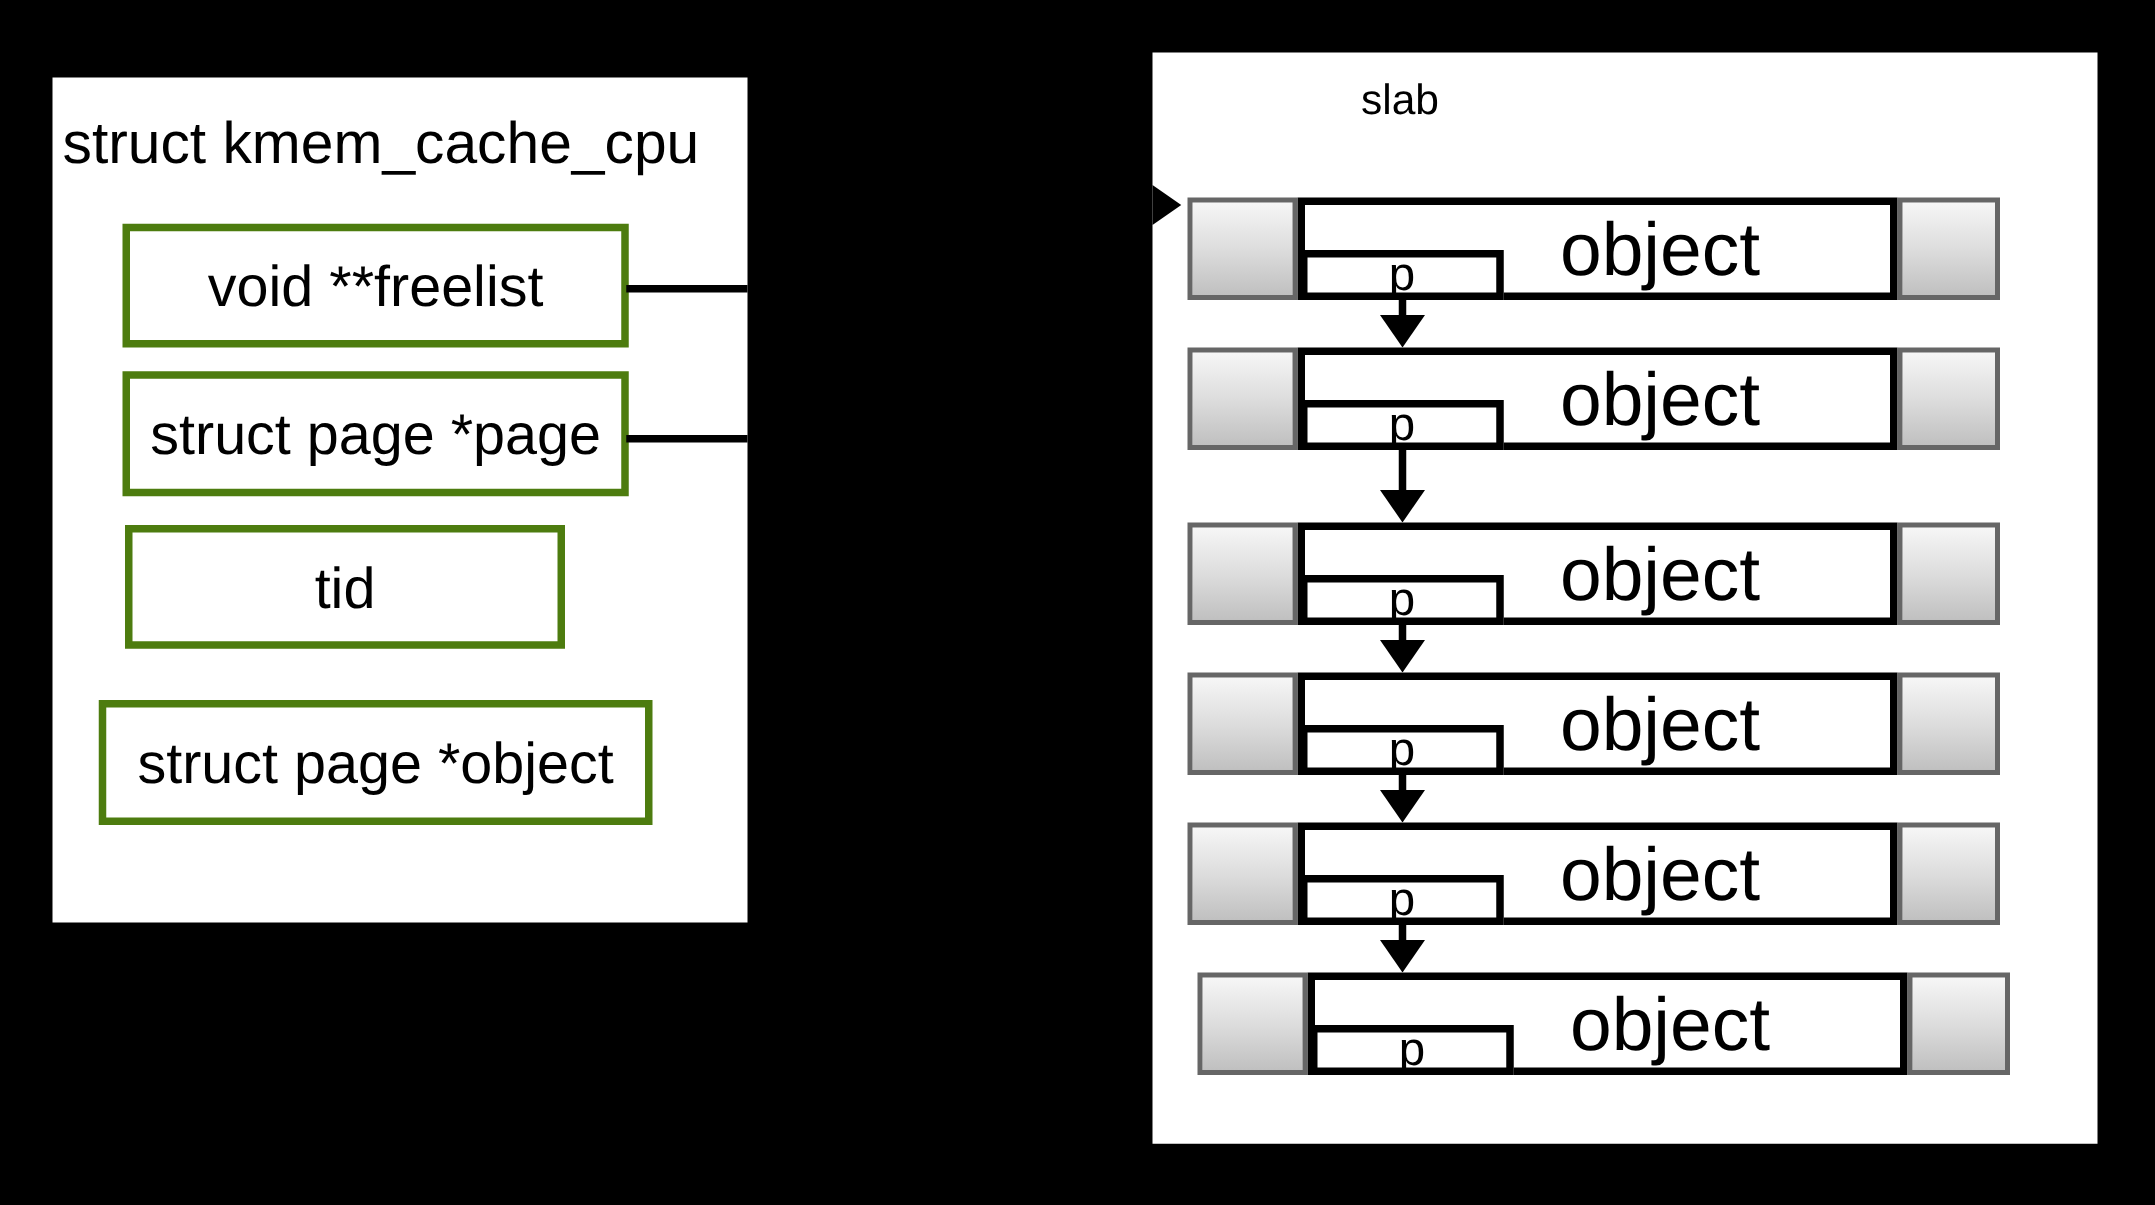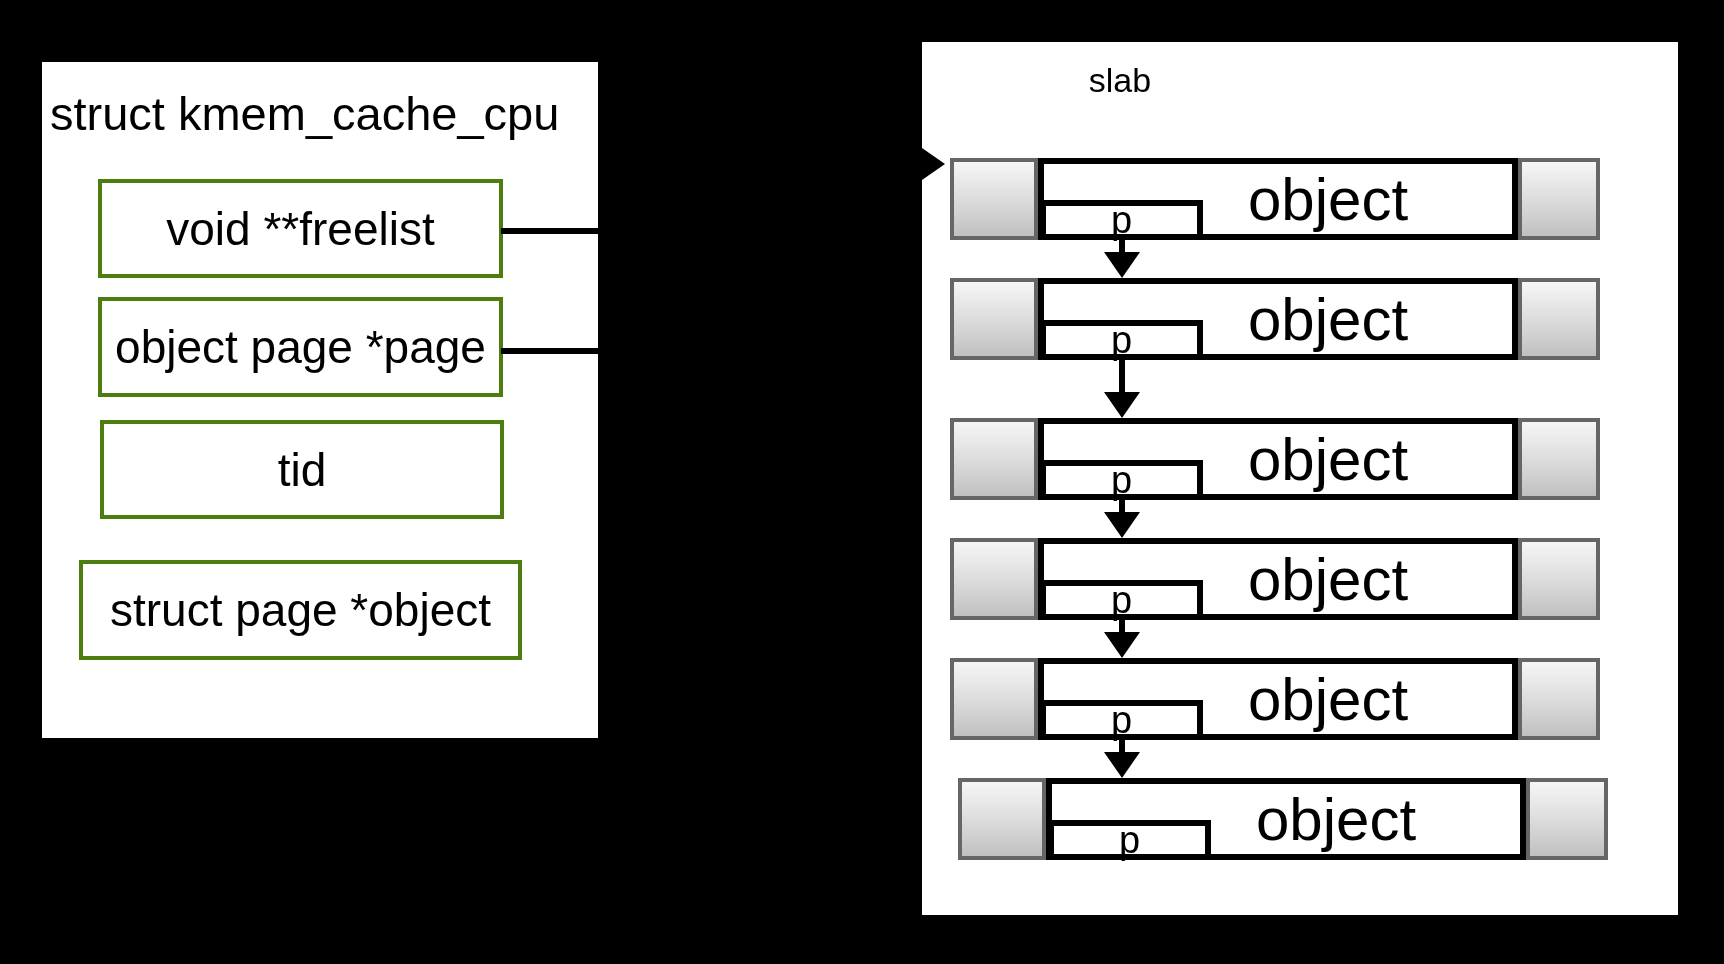--- a/index.html
+++ b/index.html
@@ -26,31 +26,31 @@
   #kmem-title {
     position: absolute;
     left: 8px; top: 26px;
     font-size: 47px;
     line-height: 52px;
     white-space: nowrap;
   }
   .field-box {
     position: absolute;
     box-sizing: border-box;
-    border: 4px solid #4d7c0f;
+    border: 6px solid #4d7c0f;
     background: #ffffff;
     display: flex;
     align-items: center;
     justify-content: center;
     font-size: 46px;
     white-space: nowrap;
   }
   #field-freelist { left: 56px; top: 117px; width: 405px; height: 99px;  }
   #field-page     { left: 56px; top: 235px; width: 405px; height: 100px; }
-  #field-tid      { left: 58px; top: 358px; width: 404px; height: 99px;  }
+  #field-tid      { left: 58px; top: 358px; width: 352px; height: 99px;  }
   #field-partial  { left: 37px; top: 498px; width: 443px; height: 100px; }
   .conn-line {
     position: absolute;
     height: 6px;
     width: 97px;
     left: 459px;
     background: #000000;
   }
   #conn-freelist { top: 166px; }
   #conn-page     { top: 286px; }
@@ -142,21 +142,21 @@
 
 <div id="stage">
 
   <div class="panel" id="kmem-panel">
     <div id="kmem-title">struct kmem_cache_cpu</div>
 
     <div class="field-box" id="field-freelist">
       <span>void **freelist</span>
     </div>
     <div class="field-box" id="field-page">
-      <span>object page *page</span>
+      <span>struct page *page</span>
     </div>
     <div class="field-box" id="field-tid">
       <span>tid</span>
     </div>
     <div class="field-box" id="field-partial">
       <span>struct page *object</span>
     </div>
 
     <div class="conn-line" id="conn-freelist"></div>
     <div class="conn-line" id="conn-page"></div>

